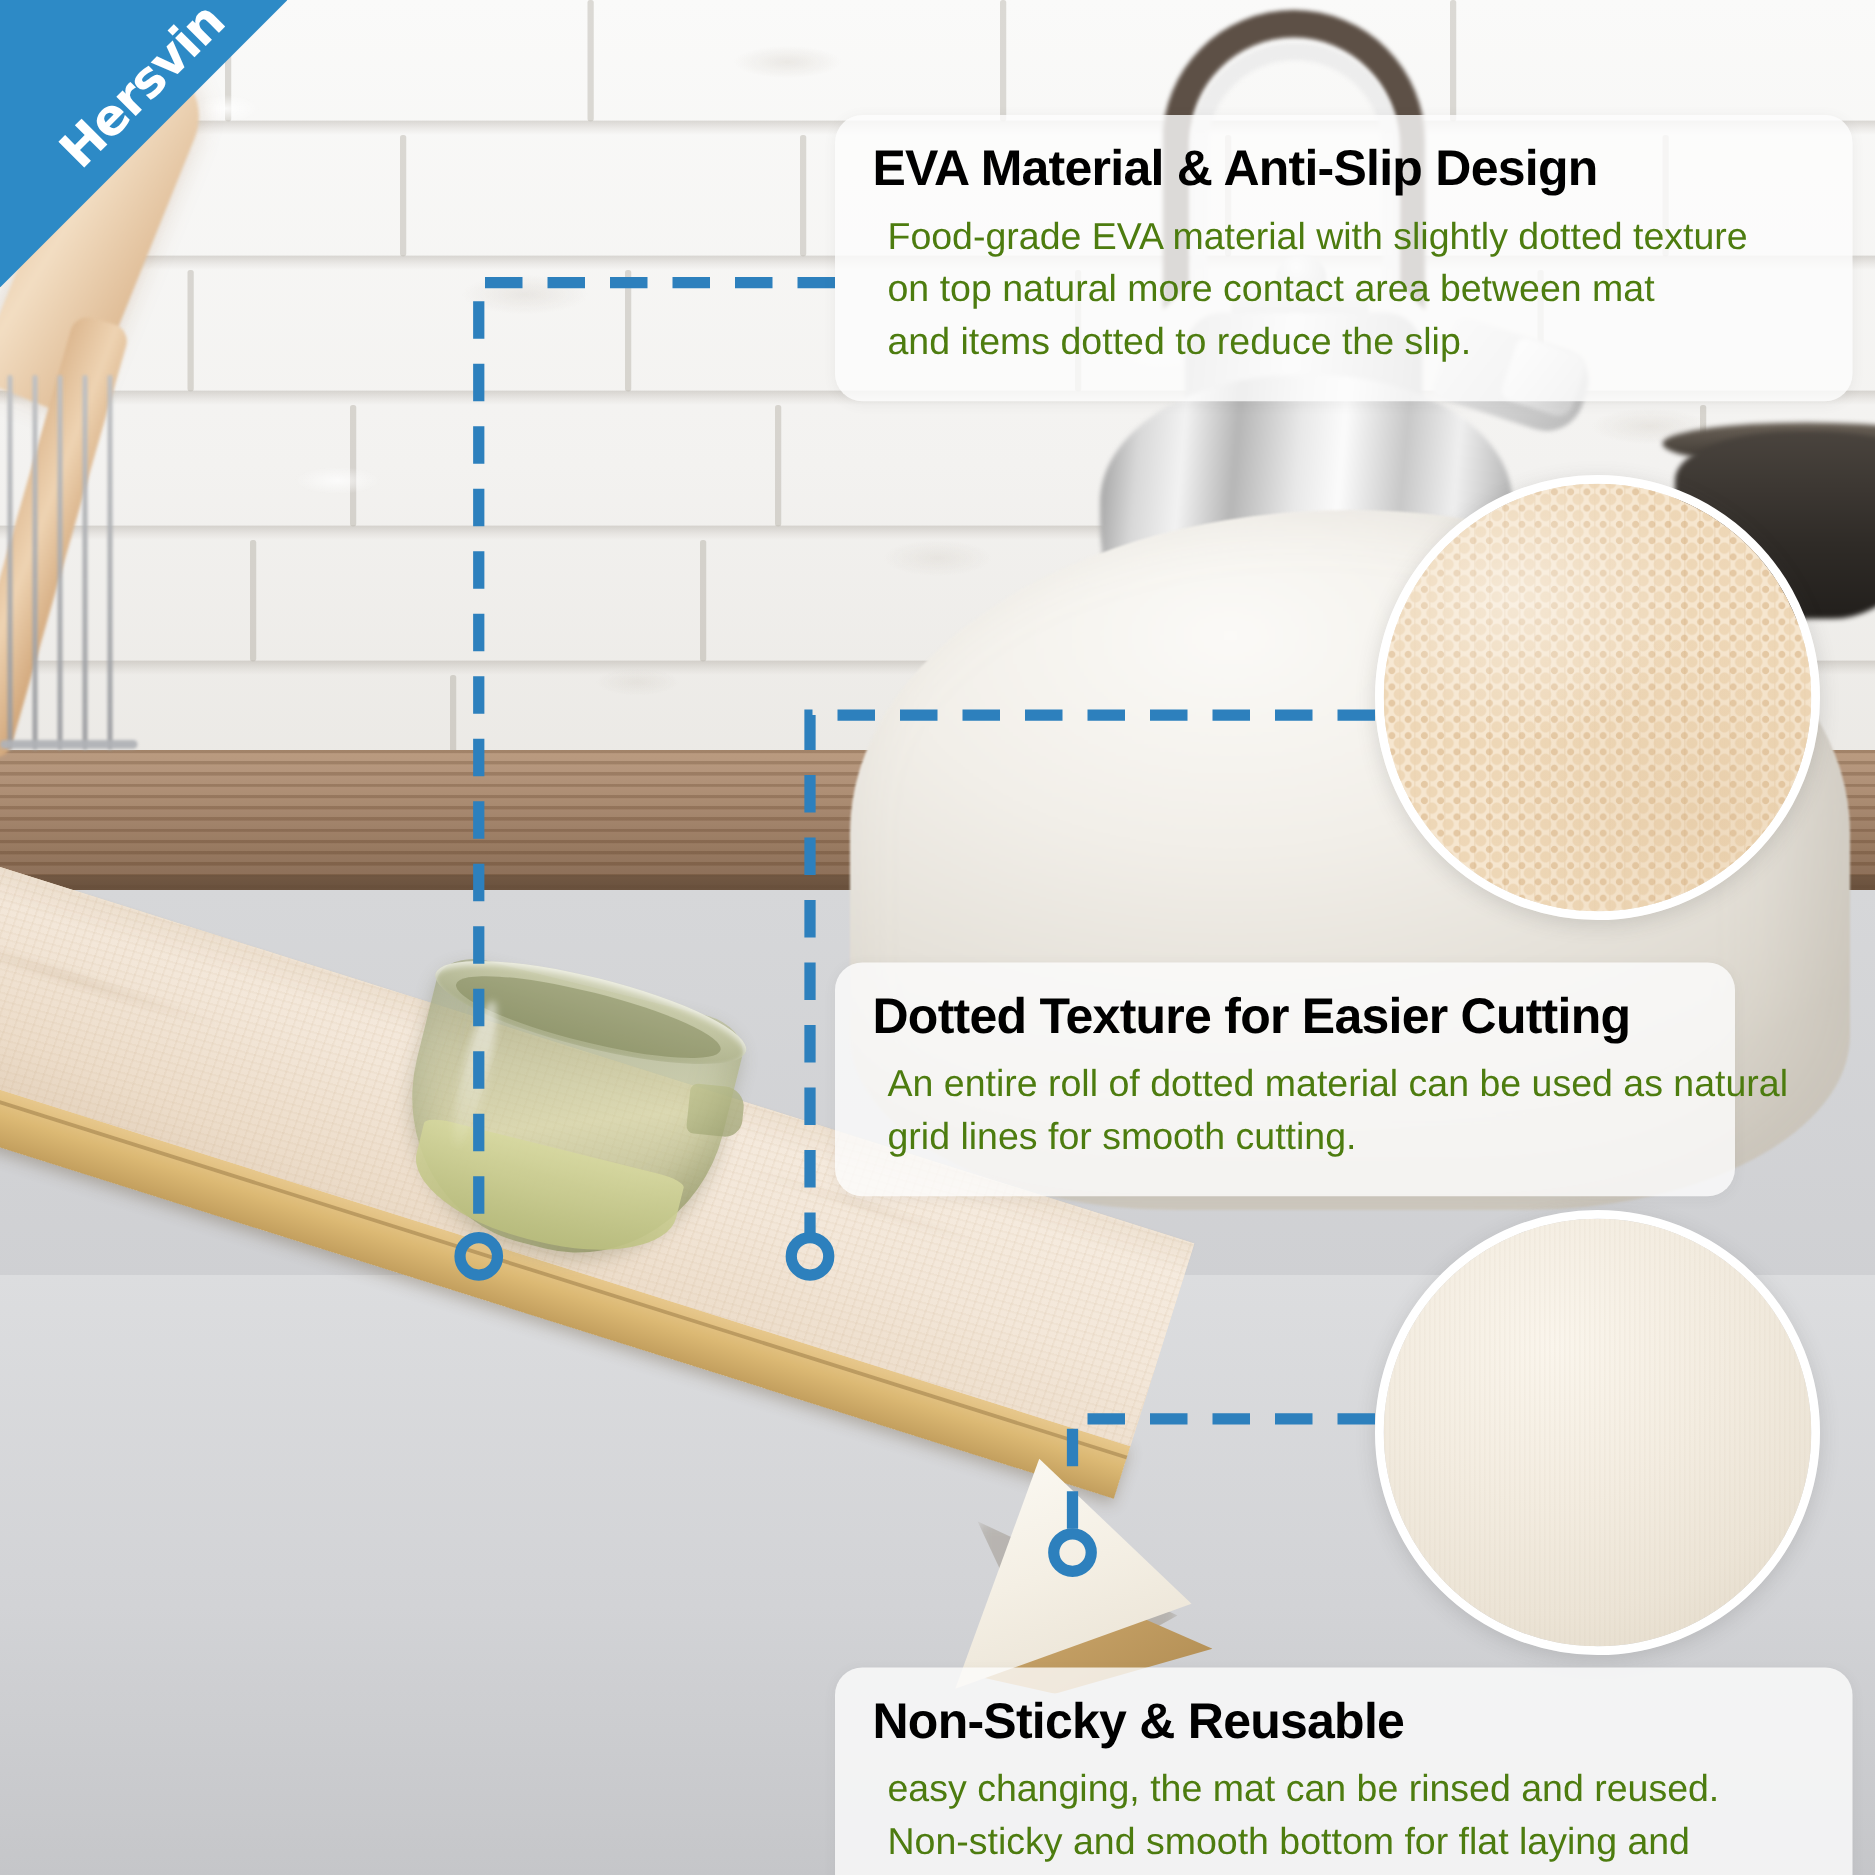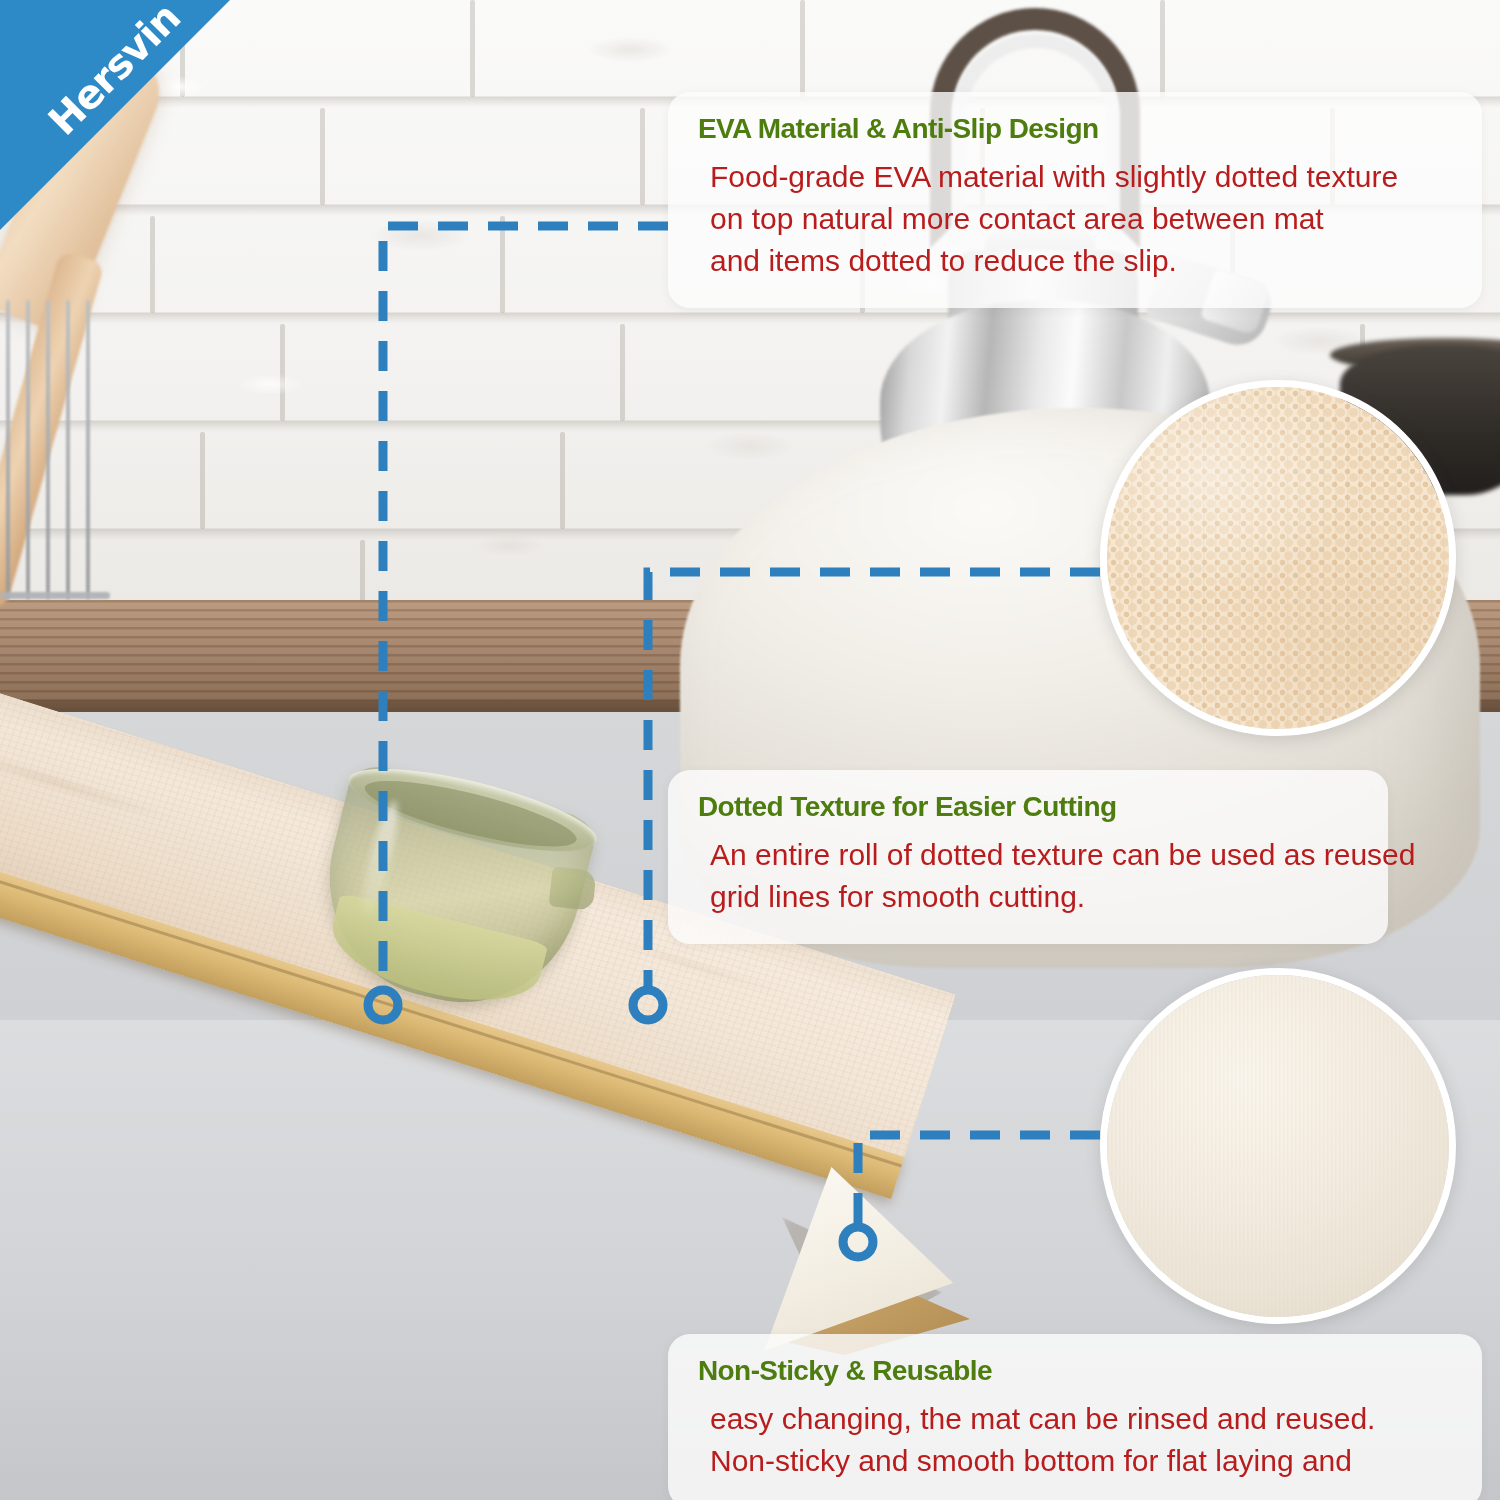--- a/index.html
+++ b/index.html
@@ -470,30 +470,30 @@
   
 
   .card {
     position: absolute;
     background: rgba(252,252,252,0.80);
     border-radius: 22px;
     padding: 22px 30px 26px 30px;
     box-shadow: 0 2px 10px rgba(80,80,80,0.07);
   }
   .card-title {
-    font-size: 28px;
+    font-size: 40px;
     font-weight: bold;
-    color: #4d7c0f;
+    color: #000000;
     letter-spacing: -0.6px;
     line-height: 1.08;
     white-space: nowrap;
   }
   .card-body {
     font-size: 30px;
-    color: #b91c1c;
+    color: #4d7c0f;
     line-height: 1.40;
     margin-top: 12px;
     padding-left: 12px;
   }
   .card-body div { white-space: nowrap; }
 
   .card-1 { left: 668px; top: 92px;  width: 814px; }
   .card-2 { left: 668px; top: 770px; width: 720px; }
   .card-3 { left: 668px; top: 1334px; width: 814px; }
 
@@ -647,21 +647,21 @@
     <div class="card-body">
       <div>Food-grade EVA material with slightly dotted texture</div>
       <div>on top  natural more contact area between mat</div>
       <div>and items dotted to reduce the slip.</div>
     </div>
   </div>
 
   <div class="card card-2">
     <div class="card-title">Dotted Texture for Easier Cutting</div>
     <div class="card-body">
-      <div>An entire roll of dotted texture can be used as reused</div>
+      <div>An entire roll of dotted material can be used as natural</div>
       <div>grid lines for smooth cutting.</div>
     </div>
   </div>
 
   <div class="card card-3">
     <div class="card-title">Non-Sticky &amp; Reusable</div>
     <div class="card-body">
       <div>easy changing, the mat can be rinsed and reused.</div>
       <div>Non-sticky and smooth bottom for flat laying and</div>
     </div>

